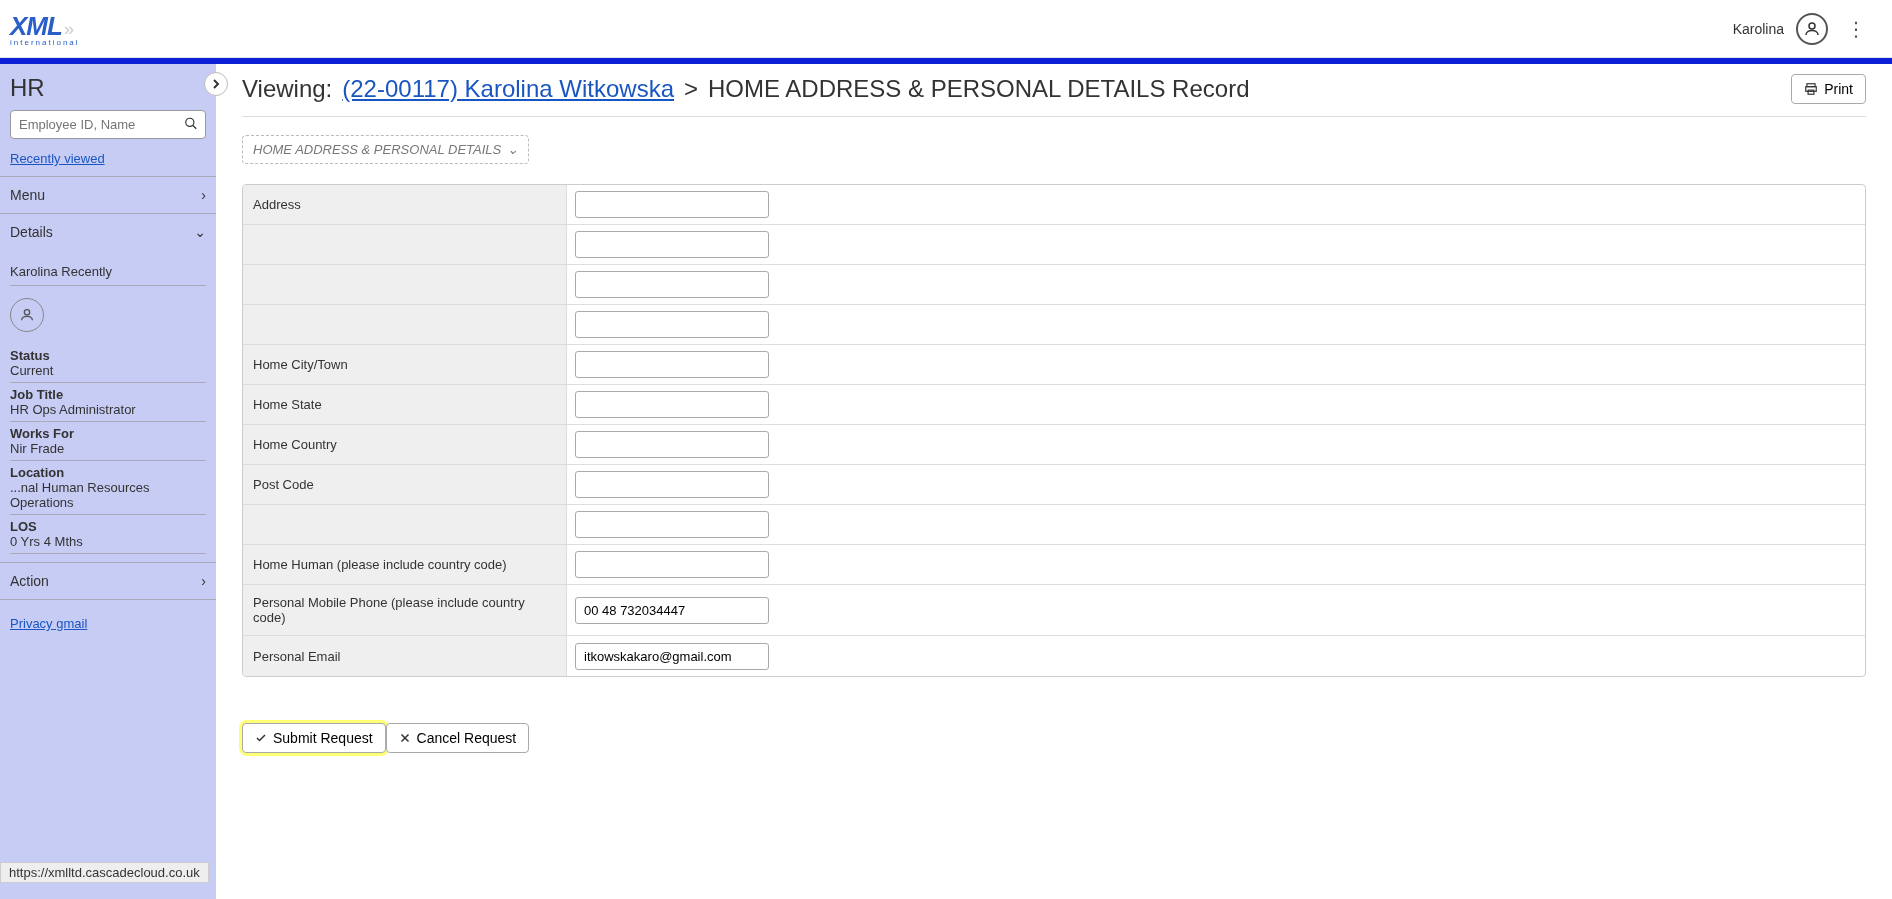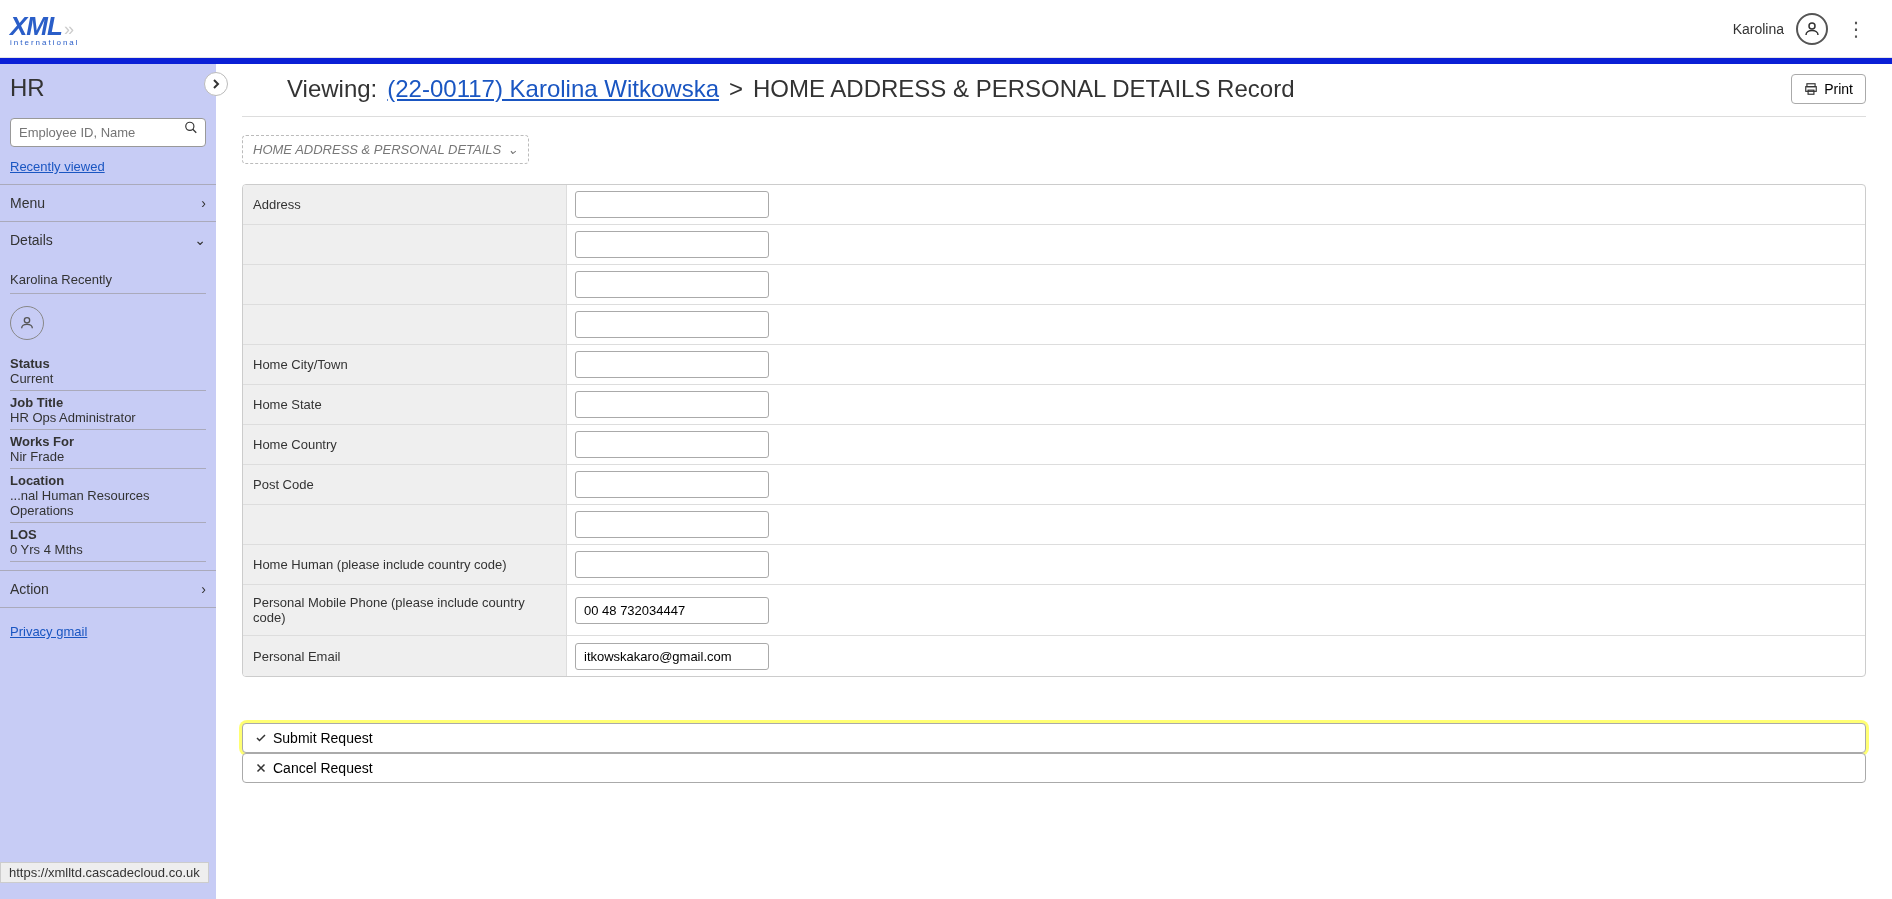--- a/index.html
+++ b/index.html
@@ -22,56 +22,56 @@
 
   
   .layout { display: flex; height: calc(899px - 58px - 6px); }
 
   
   .sidebar { width: 216px; background: #c7ccf5; display: flex; flex-direction: column; position: relative; }
   .sidebar-header { display: flex; align-items: center; justify-content: space-between; padding: 10px 10px 8px 10px; }
   .sidebar-title { font-size: 24px; color: #333; }
   .collapse-btn { width: 24px; height: 24px; background: #fff; border: 1px solid #bbb; border-radius: 50%; display: flex; align-items: center; justify-content: center; cursor: pointer; position: absolute; right: -12px; top: 8px; z-index: 5; }
   .search-box { margin: 0 10px 8px 10px; position: relative; }
-  .search-box input { width: 100%; padding: 6px 28px 6px 8px; border: 1px solid #999; border-radius: 4px; font-size: 13px; margin-top: 8px; }
+  .search-box input { width: 100%; padding: 6px 28px 6px 8px; border: 1px solid #999; border-radius: 4px; font-size: 13px; }
   .search-box .srch-icon { position: absolute; right: 8px; top: 50%; transform: translateY(-50%); }
   .link { color: #1a56c2; text-decoration: underline; font-size: 13px; padding: 4px 10px 10px 10px; cursor: pointer; }
   .sb-section { border-top: 1px solid #aab; }
   .sb-row { display: flex; justify-content: space-between; align-items: center; padding: 10px 10px; cursor: pointer; font-size: 14px; color: #333; border-bottom: 1px solid #aab; }
   .sb-row.nob { border-bottom: none; }
   .chev { font-size: 14px; color: #333; }
   .details-body { padding: 8px 10px; }
   .emp-name { padding: 6px 0; border-bottom: 1px solid #aab; font-size: 13px; color: #333; }
   .small-avatar { margin: 12px 0; width: 34px; height: 34px; border: 1px solid #888; border-radius: 50%; display: flex; align-items: center; justify-content: center; }
   .small-avatar svg { width: 16px; height: 16px; }
   .detail-item { border-bottom: 1px solid #aab; padding: 4px 0 4px 0; }
   .detail-label { font-weight: 600; font-size: 13px; color: #333; }
   .detail-value { font-size: 13px; color: #333; }
   .privacy { padding: 16px 10px; }
 
   
   .main { flex: 1; padding: 10px 26px 0 26px; overflow: auto; position: relative; }
   .view-header { display: flex; align-items: center; justify-content: space-between; padding-bottom: 12px; border-bottom: 1px solid #ddd; }
   .breadcrumb { font-size: 24px; color: #333; display: flex; align-items: center; gap: 10px; flex-wrap: wrap; }
-  .bc-label { color: #333; margin-left: 45px; }
+  .bc-label { color: #333; }
   .bc-link { color: #1a56c2; text-decoration: underline; cursor: pointer; }
   .bc-sep { color: #333; }
   .bc-title { color: #333; }
   .print-btn { border: 1px solid #aaa; background: #fff; padding: 6px 12px; border-radius: 4px; display: flex; align-items: center; gap: 6px; cursor: pointer; font-size: 14px; }
   .crumb-pill { margin: 18px 0 20px 0; display: inline-flex; align-items: center; gap: 6px; border: 1px dashed #bbb; border-radius: 4px; padding: 6px 10px; font-style: italic; color: #777; font-size: 13px; cursor: pointer; }
 
   
   .form-table { border: 1px solid #ccc; border-radius: 4px; overflow: hidden; }
   .form-row { display: flex; border-bottom: 1px solid #ddd; min-height: 40px; align-items: center; }
   .form-row:last-child { border-bottom: none; }
   .form-label { width: 324px; background: #efefef; padding: 10px 10px; font-size: 13px; color: #333; align-self: stretch; display: flex; align-items: center; border-right: 1px solid #ddd; }
   .form-input-cell { flex: 1; padding: 6px 8px; }
   .form-input-cell input { width: 194px; padding: 5px 8px; border: 1px solid #aaa; border-radius: 3px; font-size: 13px; }
 
-  .action-bar { display: flex; justify-content: flex-start; padding: 46px 0 10px 0; flex-direction: column; }
+  .action-bar { display: flex; justify-content: flex-start; padding: 46px 0 10px 0; }
   .btn { border: 1px solid #aaa; border-radius: 4px; padding: 6px 12px; background: #fff; cursor: pointer; display: inline-flex; align-items: center; gap: 6px; font-size: 14px; }
   .btn.submit { position: relative; }
   .highlight { position: absolute; inset: -4px; background: rgba(255,255,0,0.55); border-radius: 8px; z-index: -1; }
 
   .statusbar { position: fixed; bottom: 16px; left: 0; background: #eee; border: 1px solid #ccc; padding: 2px 8px; font-size: 13px; color: #333; }
 </style>
 </head>
 <body>
 
 <div class="topbar">

